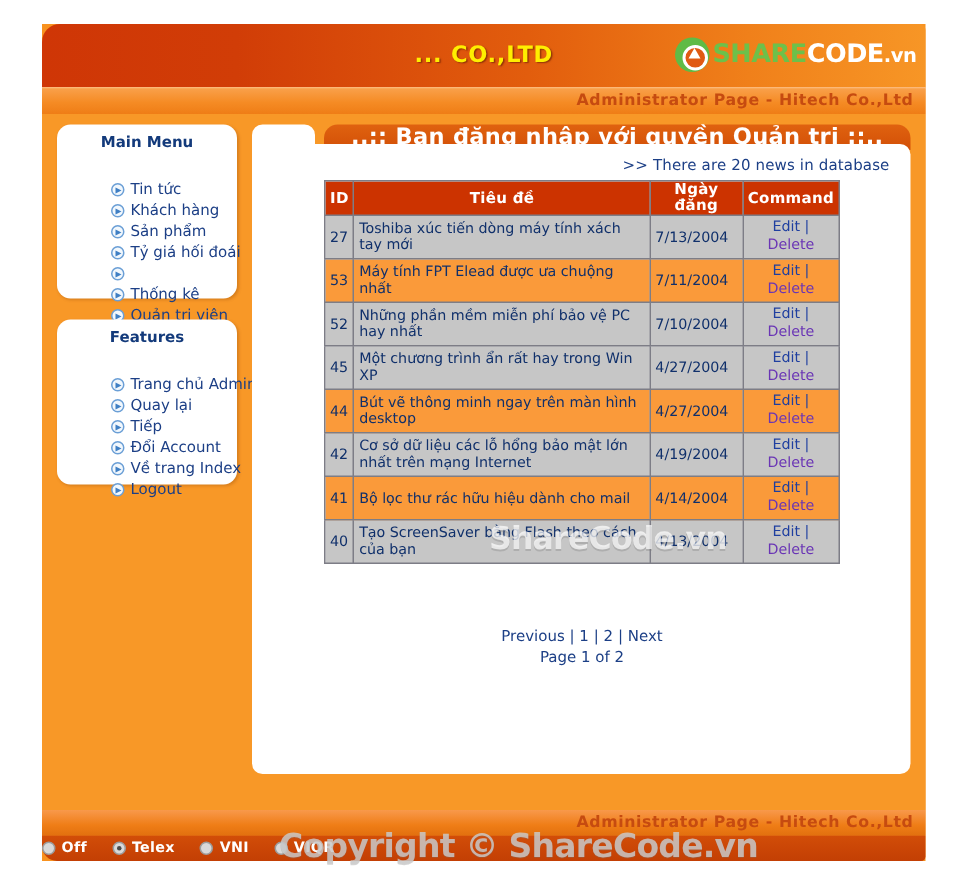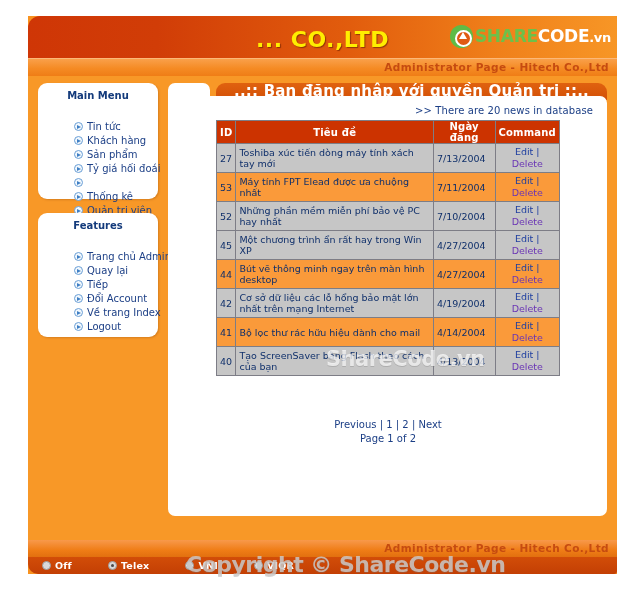--- a/index.html
+++ b/index.html
@@ -37,21 +37,21 @@
     border-top-left-radius: 12px;
     border-top-right-radius: 4px;
     overflow: hidden;
   }
   .masthead-title {
     position: absolute;
     left: 0; right: 0;
     top: 11px;
     text-align: center;
     color: #ffee00;
-    font-size: 22px;
+    font-size: 15px;
     font-weight: bold;
     letter-spacing: 0.5px;
     text-shadow: 1px 1px 1px rgba(80,20,0,.55);
   }
 
   
   .logo {
     position: absolute;
     right: 6px; top: 8px;
     height: 24px;
@@ -115,21 +115,21 @@
   }
 
   
   .panel {
     position: absolute;
     background: #ffffff;
     border-radius: 9px;
     box-shadow: 1px 1px 2px rgba(120,50,0,.25);
   }
   .panel-main { left: 10px; top: 7px; width: 120px; height: 116px; }
-  .panel-feat { left: 10px; top: 137px; width: 120px; height: 124px; }
+  .panel-feat { left: 10px; top: 137px; width: 120px; height: 110px; }
 
   .panel-title {
     text-align: center;
     color: #133a7b;
     font-size: 10px;
     font-weight: bold;
     padding-top: 7px;
     padding-bottom: 3px;
   }
   .menu-list { list-style: none; margin: 16px; padding: 0 0 0 20px; }
@@ -273,22 +273,20 @@
   
   .vietbar {
     position: absolute;
     left: 28px; top: 557px;
     width: 589px; height: 17px;
     background: linear-gradient(to bottom, #d24d08 0%, #c33f04 100%);
     border-bottom-left-radius: 10px;
     border-bottom-right-radius: 3px;
     display: flex;
     align-items: center;
-    padding-left: 14px;
-    gap: 19px;
   }
   .vopt { display: flex; align-items: center; margin-right: 17px; }
   .radio {
     width: 9px; height: 9px;
     border-radius: 50%;
     background: #d9d9d9;
     border: 1px solid #9c9c9c;
     margin-right: 4px;
     position: relative;
   }

